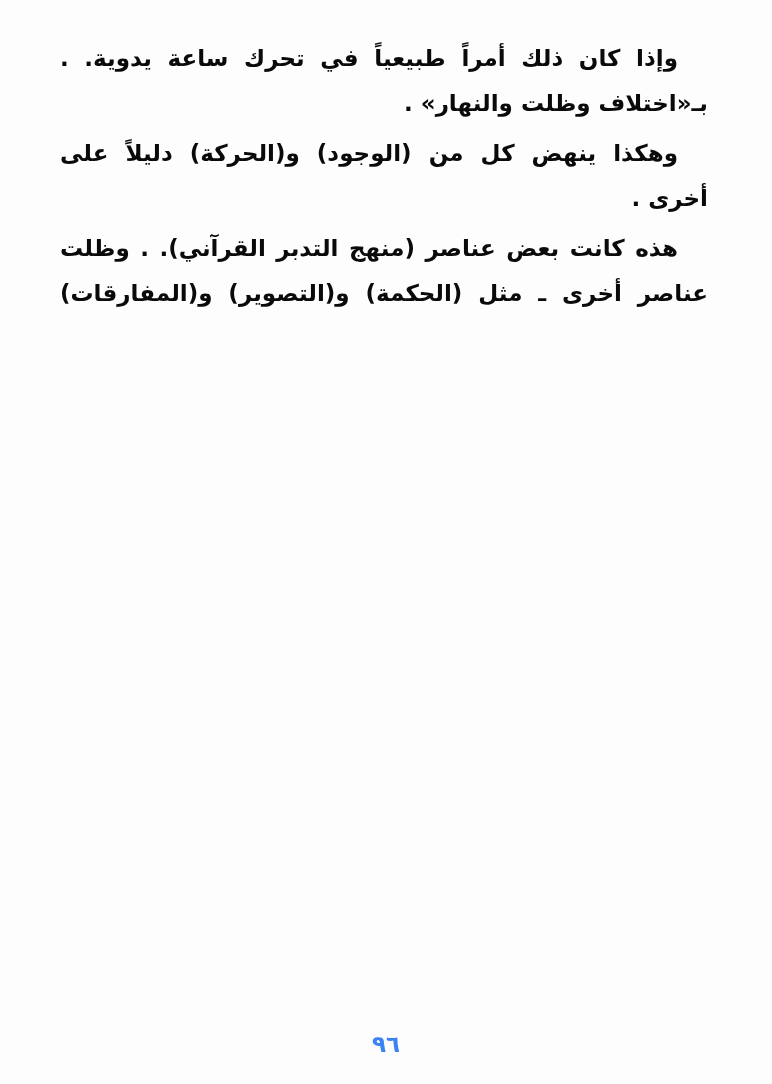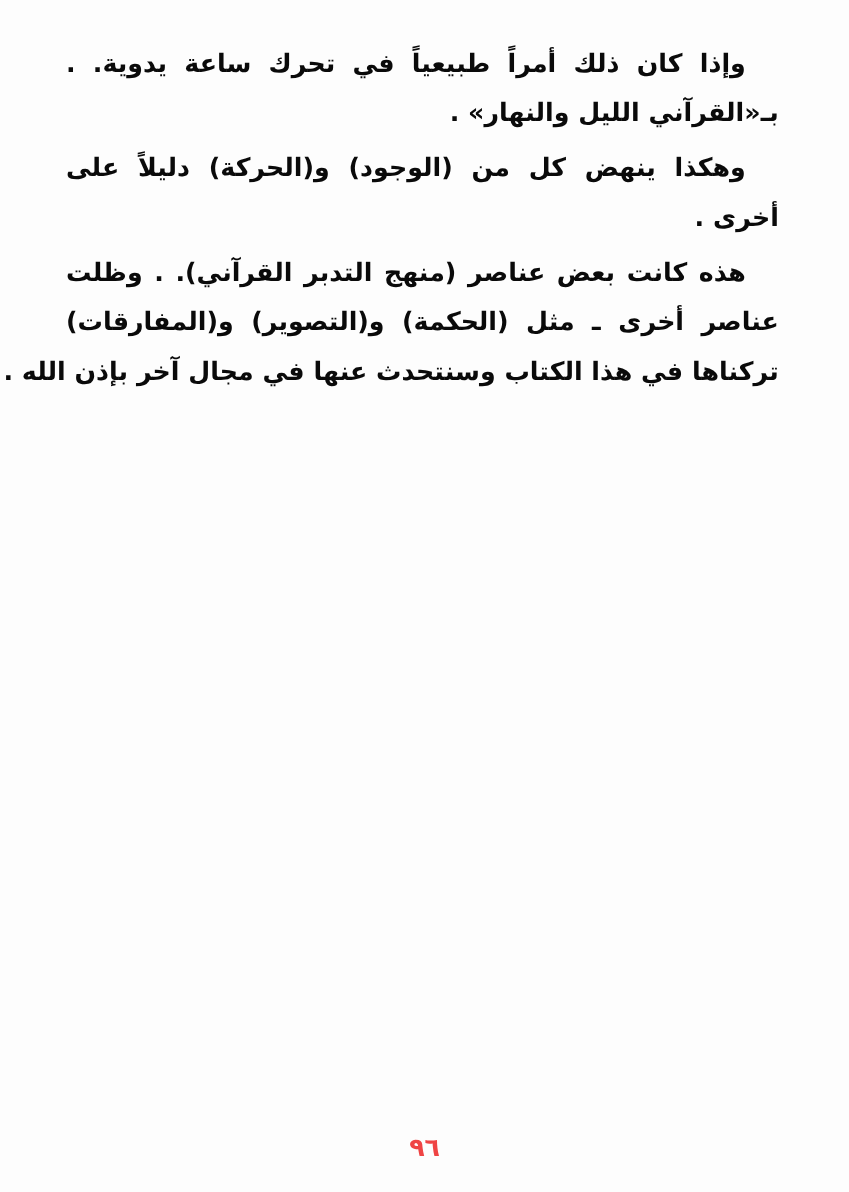--- a/index.html
+++ b/index.html
@@ -59,44 +59,43 @@
   .footer {
     position: absolute;
     top: 1031px;
     left: 0;
     width: 772px;
     text-align: center;
   }
   .page-number {
     font-size: 23px;
     font-weight: bold;
-    color: #ef4444;
+    color: #3b82f6;
   }
 </style>
 </head>
 <body>
 
 <div class="page">
 
   <div class="text-block">
 
     <div class="paragraph">
       <div class="line fill indent">وإذا كان ذلك أمراً طبيعياً في تحرك ساعة يدوية. . فكيف</div>
-      <div class="line end">بـ«القرآني الليل والنهار» .</div>
+      <div class="line end">بـ«اختلاف وظلت والنهار» .</div>
     </div>
 
     <div class="paragraph">
       <div class="line fill indent">وهكذا ينهض كل من (الوجود) و(الحركة) دليلاً على وجود الله</div>
       <div class="line end">أخرى .</div>
     </div>
 
     <div class="paragraph">
       <div class="line fill indent">هذه كانت بعض عناصر (منهج التدبر القرآني). . وظلت هناك</div>
       <div class="line fill">عناصر أخرى ـ مثل (الحكمة) و(التصوير) و(المفارقات) وغير ذلك ـ</div>
-      <div class="line end">تركناها في هذا الكتاب وسنتحدث عنها في مجال آخر بإذن الله .</div>
     </div>
 
   </div>
 
   <div class="footer">
     <span class="page-number">٩٦</span>
   </div>
 
 </div>
 

